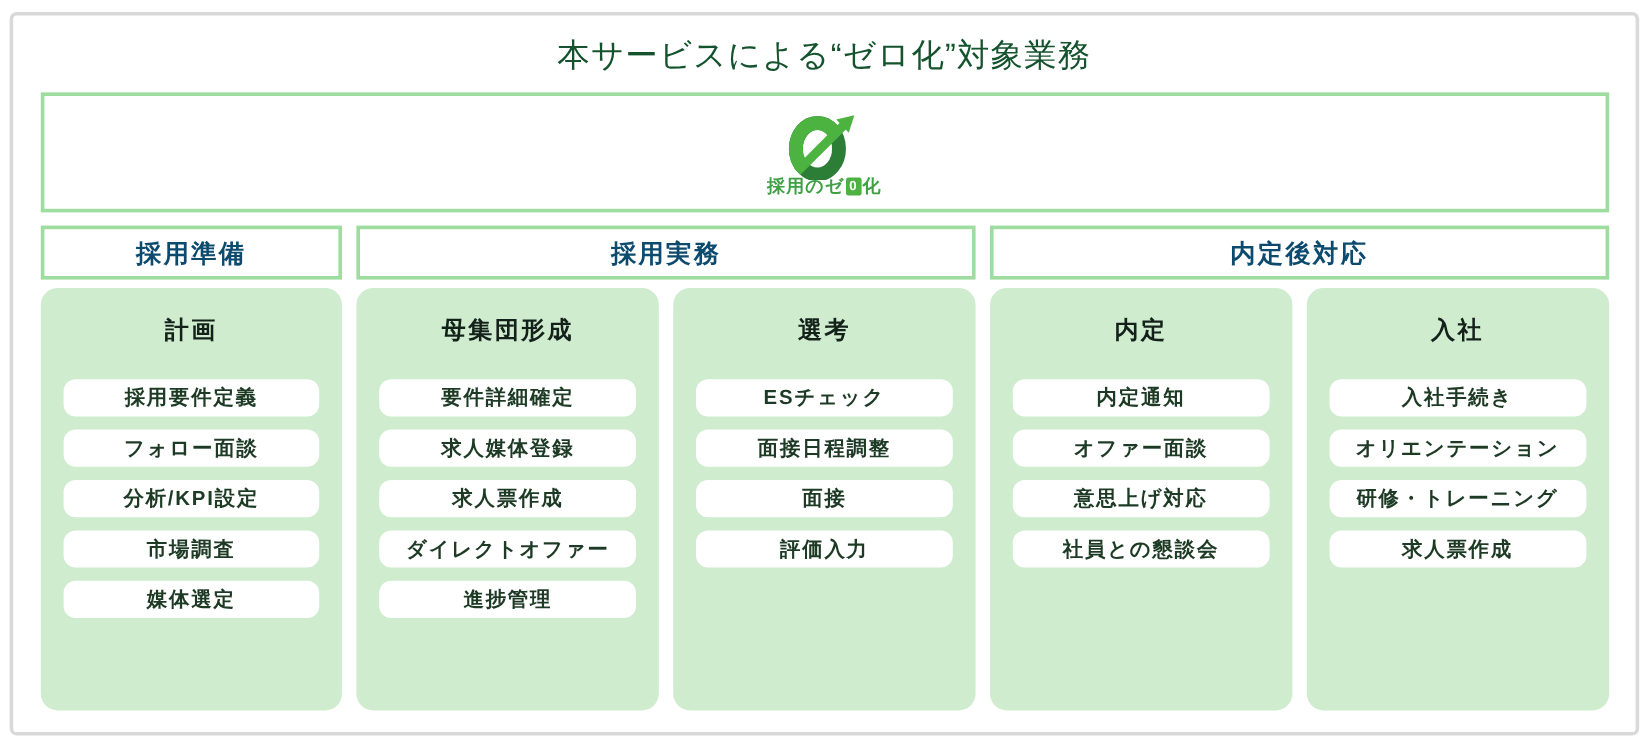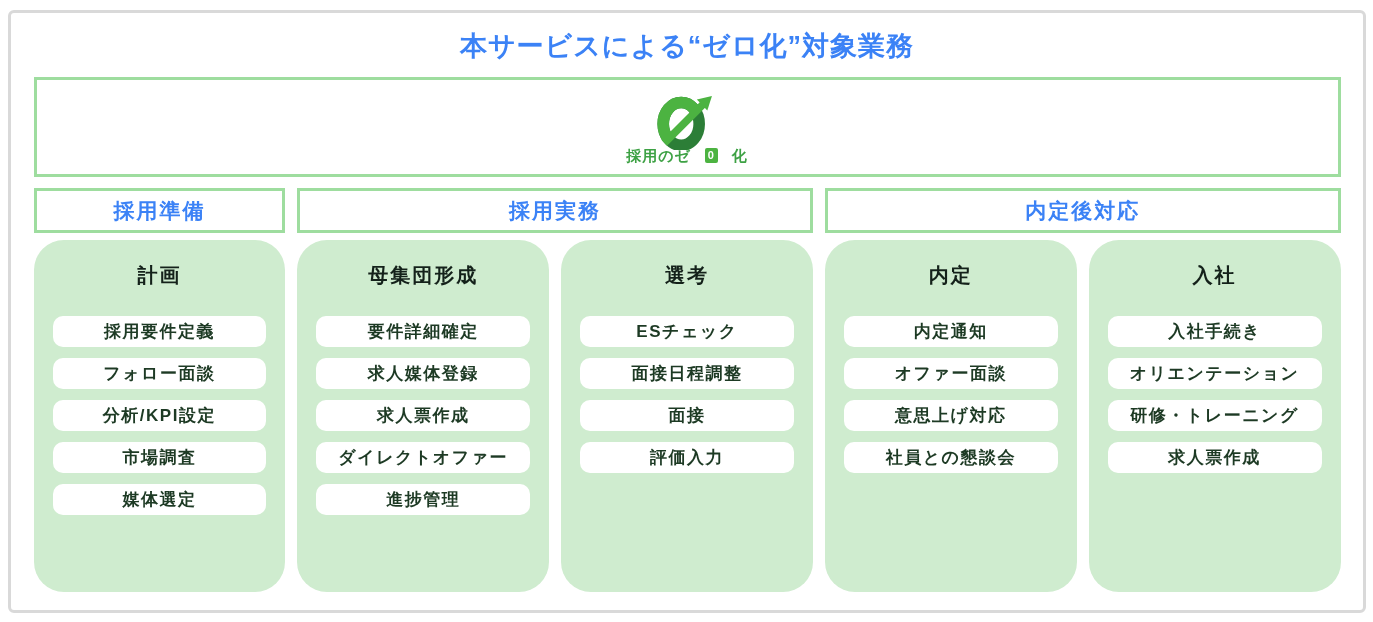--- a/index.html
+++ b/index.html
@@ -7,54 +7,54 @@
               font-family:"Liberation Sans","DejaVu Sans",sans-serif; }
 
   .frame {
     position:absolute; left:8px; top:10px; width:1358px; height:603px;
     border:3px solid #d9d9d9; border-radius:6px; background:#ffffff;
   }
   .inner { width:1307px; margin:0 auto; }
 
   .title {
     margin-top:15px; text-align:center;
-    font-size:27px; font-weight:700; letter-spacing:1px; color:#3b82f6;
+    font-size:27px; font-weight:400; letter-spacing:1px; color:#14532d;
   }
 
   .logo-box {
     margin-top:13px; height:100px;
     border:3px solid #9edd9f;
     display:flex; align-items:center; justify-content:center;
   }
   .logo { display:flex; flex-direction:column; align-items:center; }
   .logo-mark { display:block; }
   .logo-text {
     margin-top:-2px; font-size:15px; font-weight:700; color:#3da144;
-    letter-spacing:1px; line-height:1; display:flex; align-items:center; gap:14px;text-align:center;
+    letter-spacing:1px; line-height:1; display:flex; align-items:center; gap:1px;text-align:center;
   }
   .zero-badge {
     display:inline-flex; align-items:center; justify-content:center;
     width:13px; height:15px; background:#4cb341; color:#ffffff;
     border-radius:2px; font-size:11px; font-weight:700;
   }
 
   .phase-row, .cols {
     display:grid; grid-template-columns:repeat(5,1fr); gap:12px;
   }
   .phase-row { margin-top:11px; }
   .phase {
     height:45px; border:3px solid #9edd9f; background:#ffffff;
     display:flex; align-items:center; justify-content:center;
-    font-size:21px; font-weight:700; color:#3b82f6; letter-spacing:2px;
+    font-size:21px; font-weight:700; color:#0c4a6e; letter-spacing:2px;
   }
   .span2 { grid-column:span 2; }
 
   .cols { margin-top:7px; }
   .col {
-    height:352px; background:#cfeccf; border-radius:30px;
+    height:352px; background:#cfeccf; border-radius:14px;
     padding:22px 19px 17px 19px;
   }
   .col-title {
     text-align:center; font-size:20px; font-weight:700; color:#14211a;
     letter-spacing:2px; margin-bottom:27px;
   }
   .pill {
     height:31px; background:#ffffff; border-radius:10px;
     display:flex; align-items:center; justify-content:center;
     font-size:17px; font-weight:700; color:#1d3a24; letter-spacing:1.5px;

